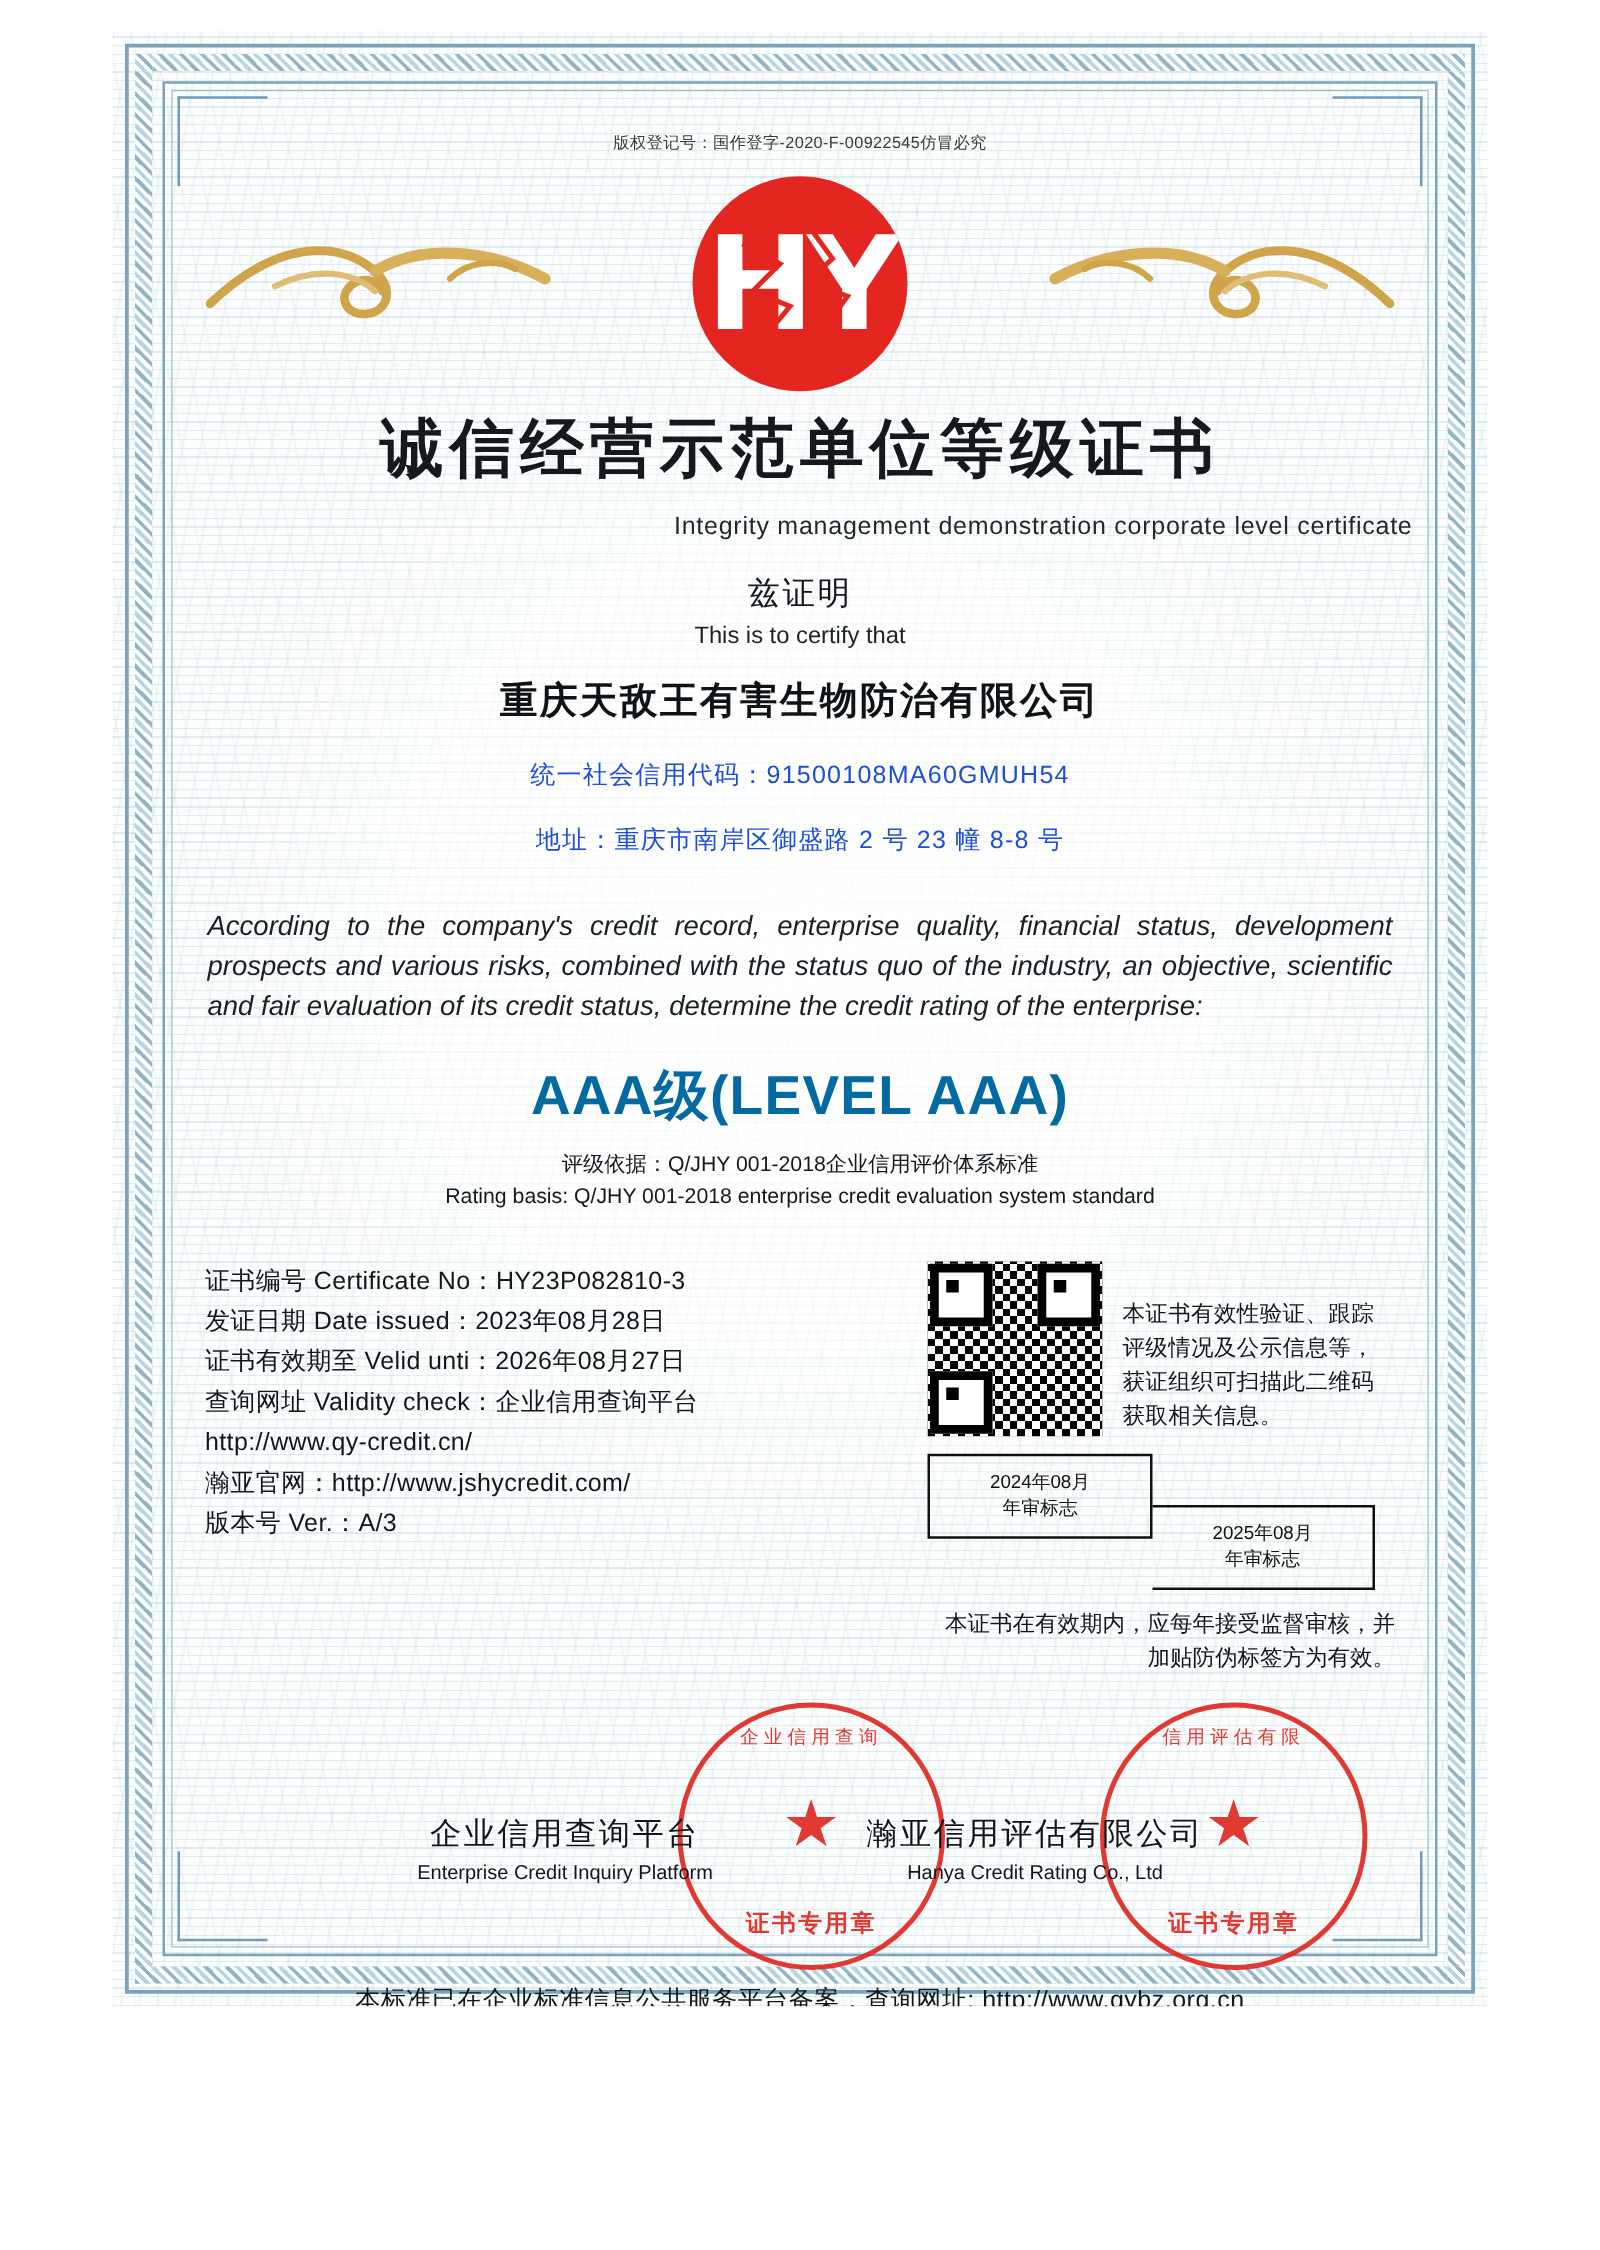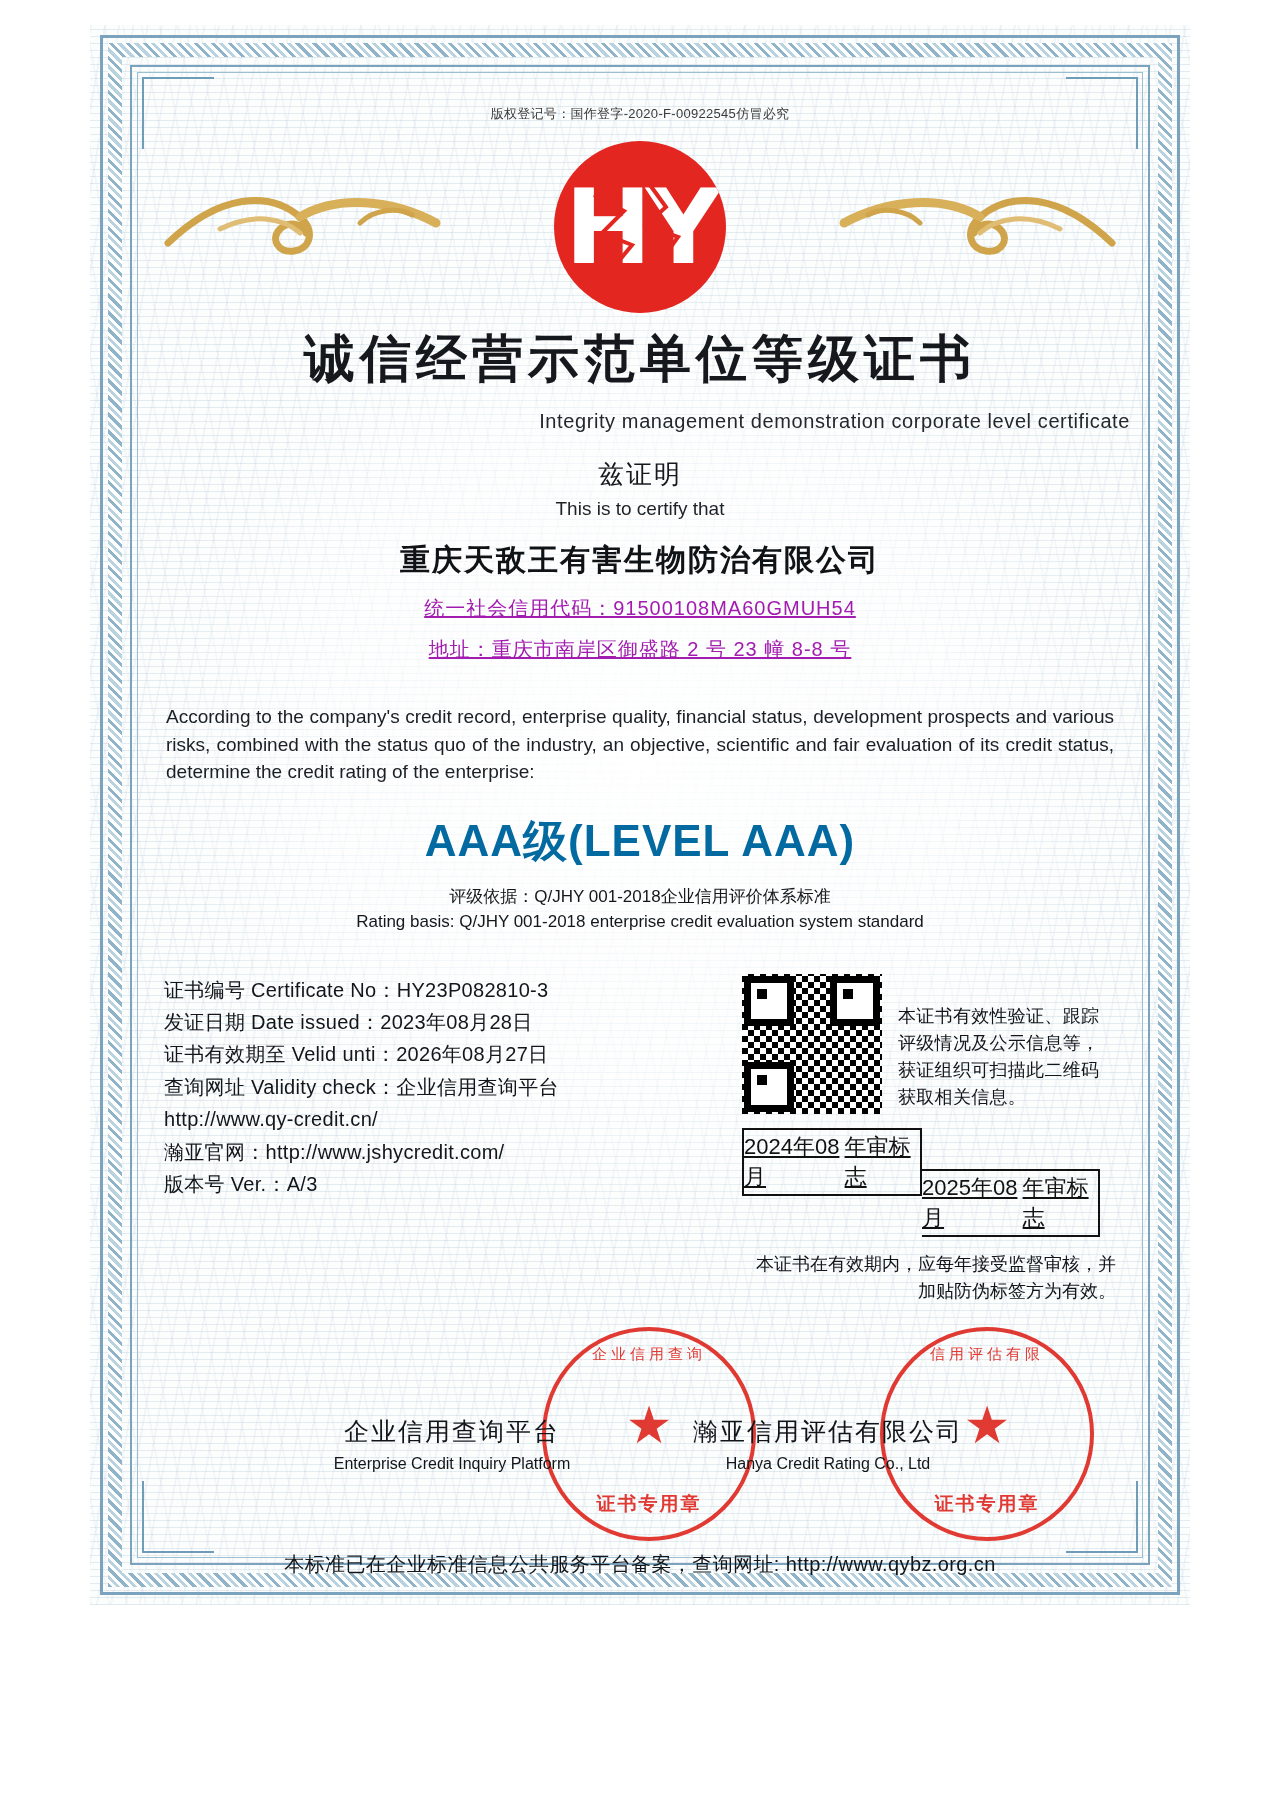--- a/index.html
+++ b/index.html
@@ -194,43 +194,43 @@
     text-align: center;
     font-size: 30px;
     font-weight: bold;
     color: #101316;
     margin-top: 20px;
     letter-spacing: 2px;
   }
   .company-meta {
     text-align: center;
     font-size: 20px;
-    color: #a21caf;
-    margin-top: 14px;
+    color: #1d4ed8;
+    margin-top: 25px;
     letter-spacing: 1px;
-    text-decoration: underline;
   }
 
   .para {
     margin-top: 40px;
     padding: 0 16px;
   }
   .para-cn {
     font-size: 21px;
     line-height: 1.55;
     color: #12161a;
     text-align: justify;
     letter-spacing: 0.5px;
   }
   .para-en {
-    font-size: 19px;
+    font-size: 22px;
     line-height: 1.45;
     color: #1a1f24;
     margin-top: 8px;
     text-align: justify;
+    font-style: italic;
   }
 
   .level {
     text-align: center;
     font-size: 44px;
     font-weight: bold;
     color: #0369a1;
     margin-top: 26px;
     letter-spacing: 1px;
   }
@@ -309,27 +309,26 @@
 
   .year-boxes {
     display: flex;
     margin-top: 14px;
   }
   .year-box {
     width: 176px;
     height: 64px;
     border: 2px solid #111;
     display: flex;
-    flex-direction: row;
+    flex-direction: column;
     align-items: center;
     justify-content: center;
-    font-size: 22px;
+    font-size: 15px;
     color: #111;
     line-height: 1.35;
-    text-decoration: underline;
   }
   .year-box + .year-box { border-left: none; margin-top: 41px; }
 
   .audit-note {
     margin-top: 14px;
     font-size: 18px;
     color: #12161a;
     text-align: right;
     line-height: 1.5;
   }

